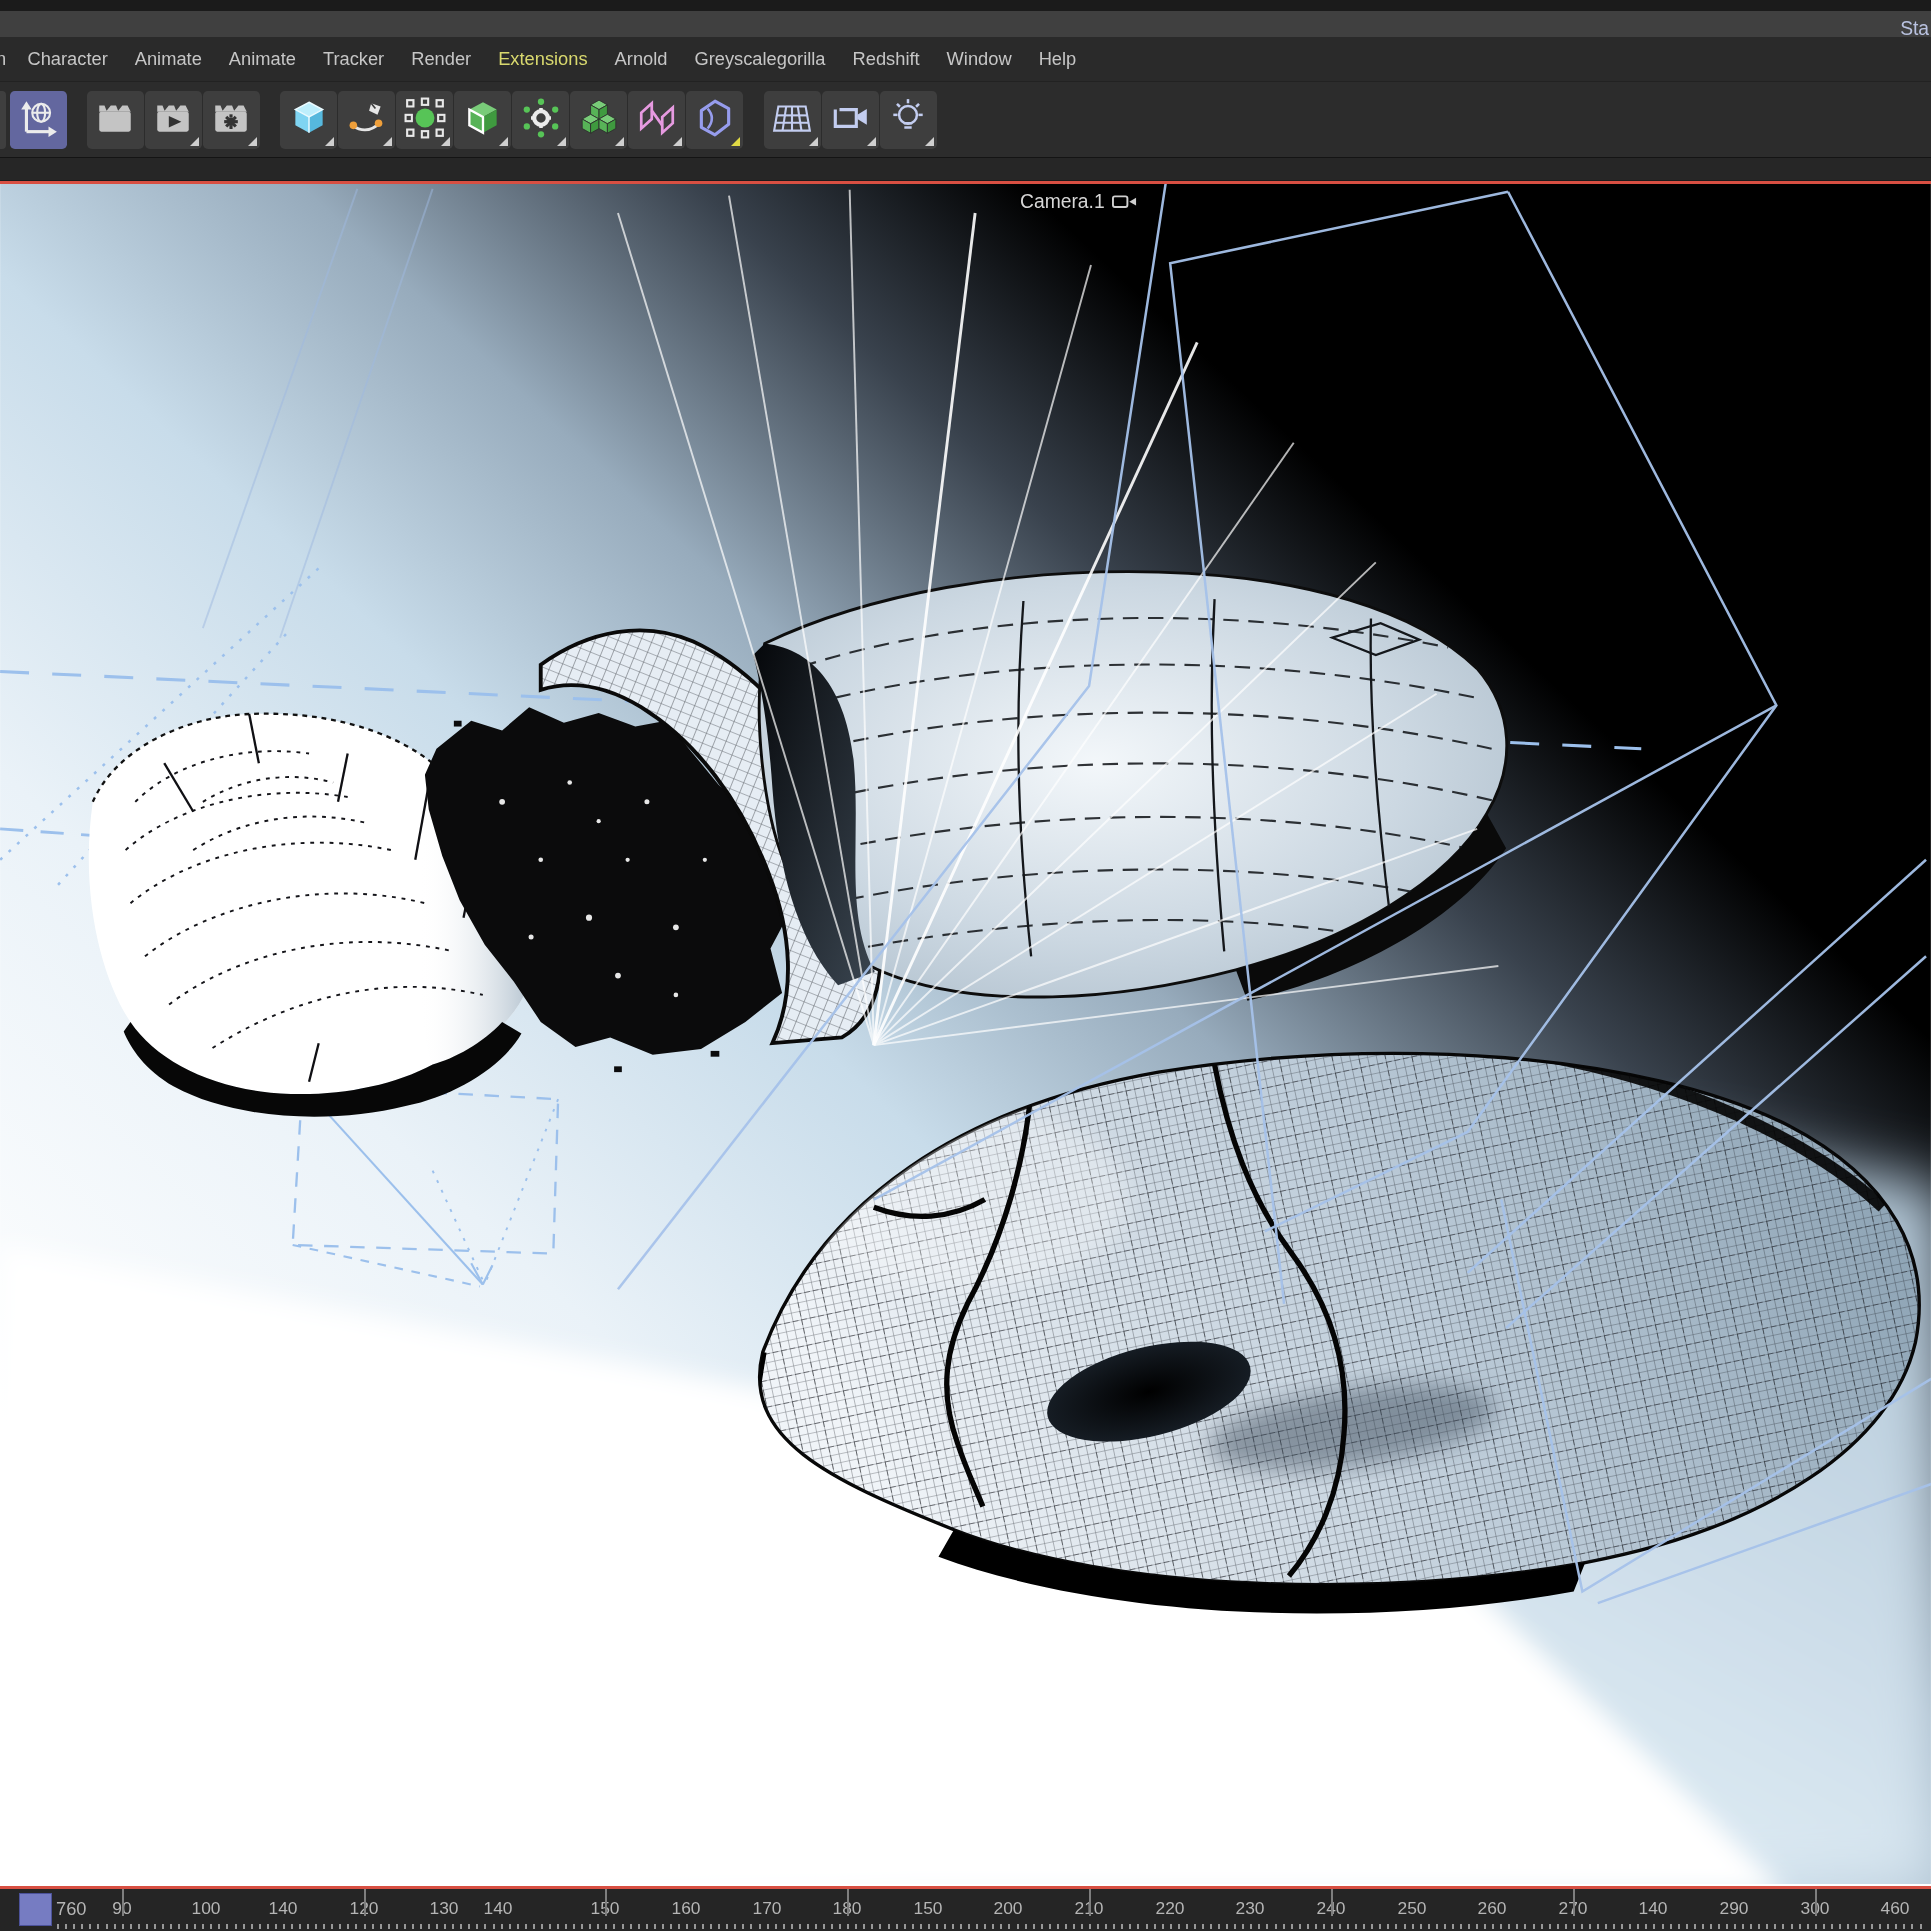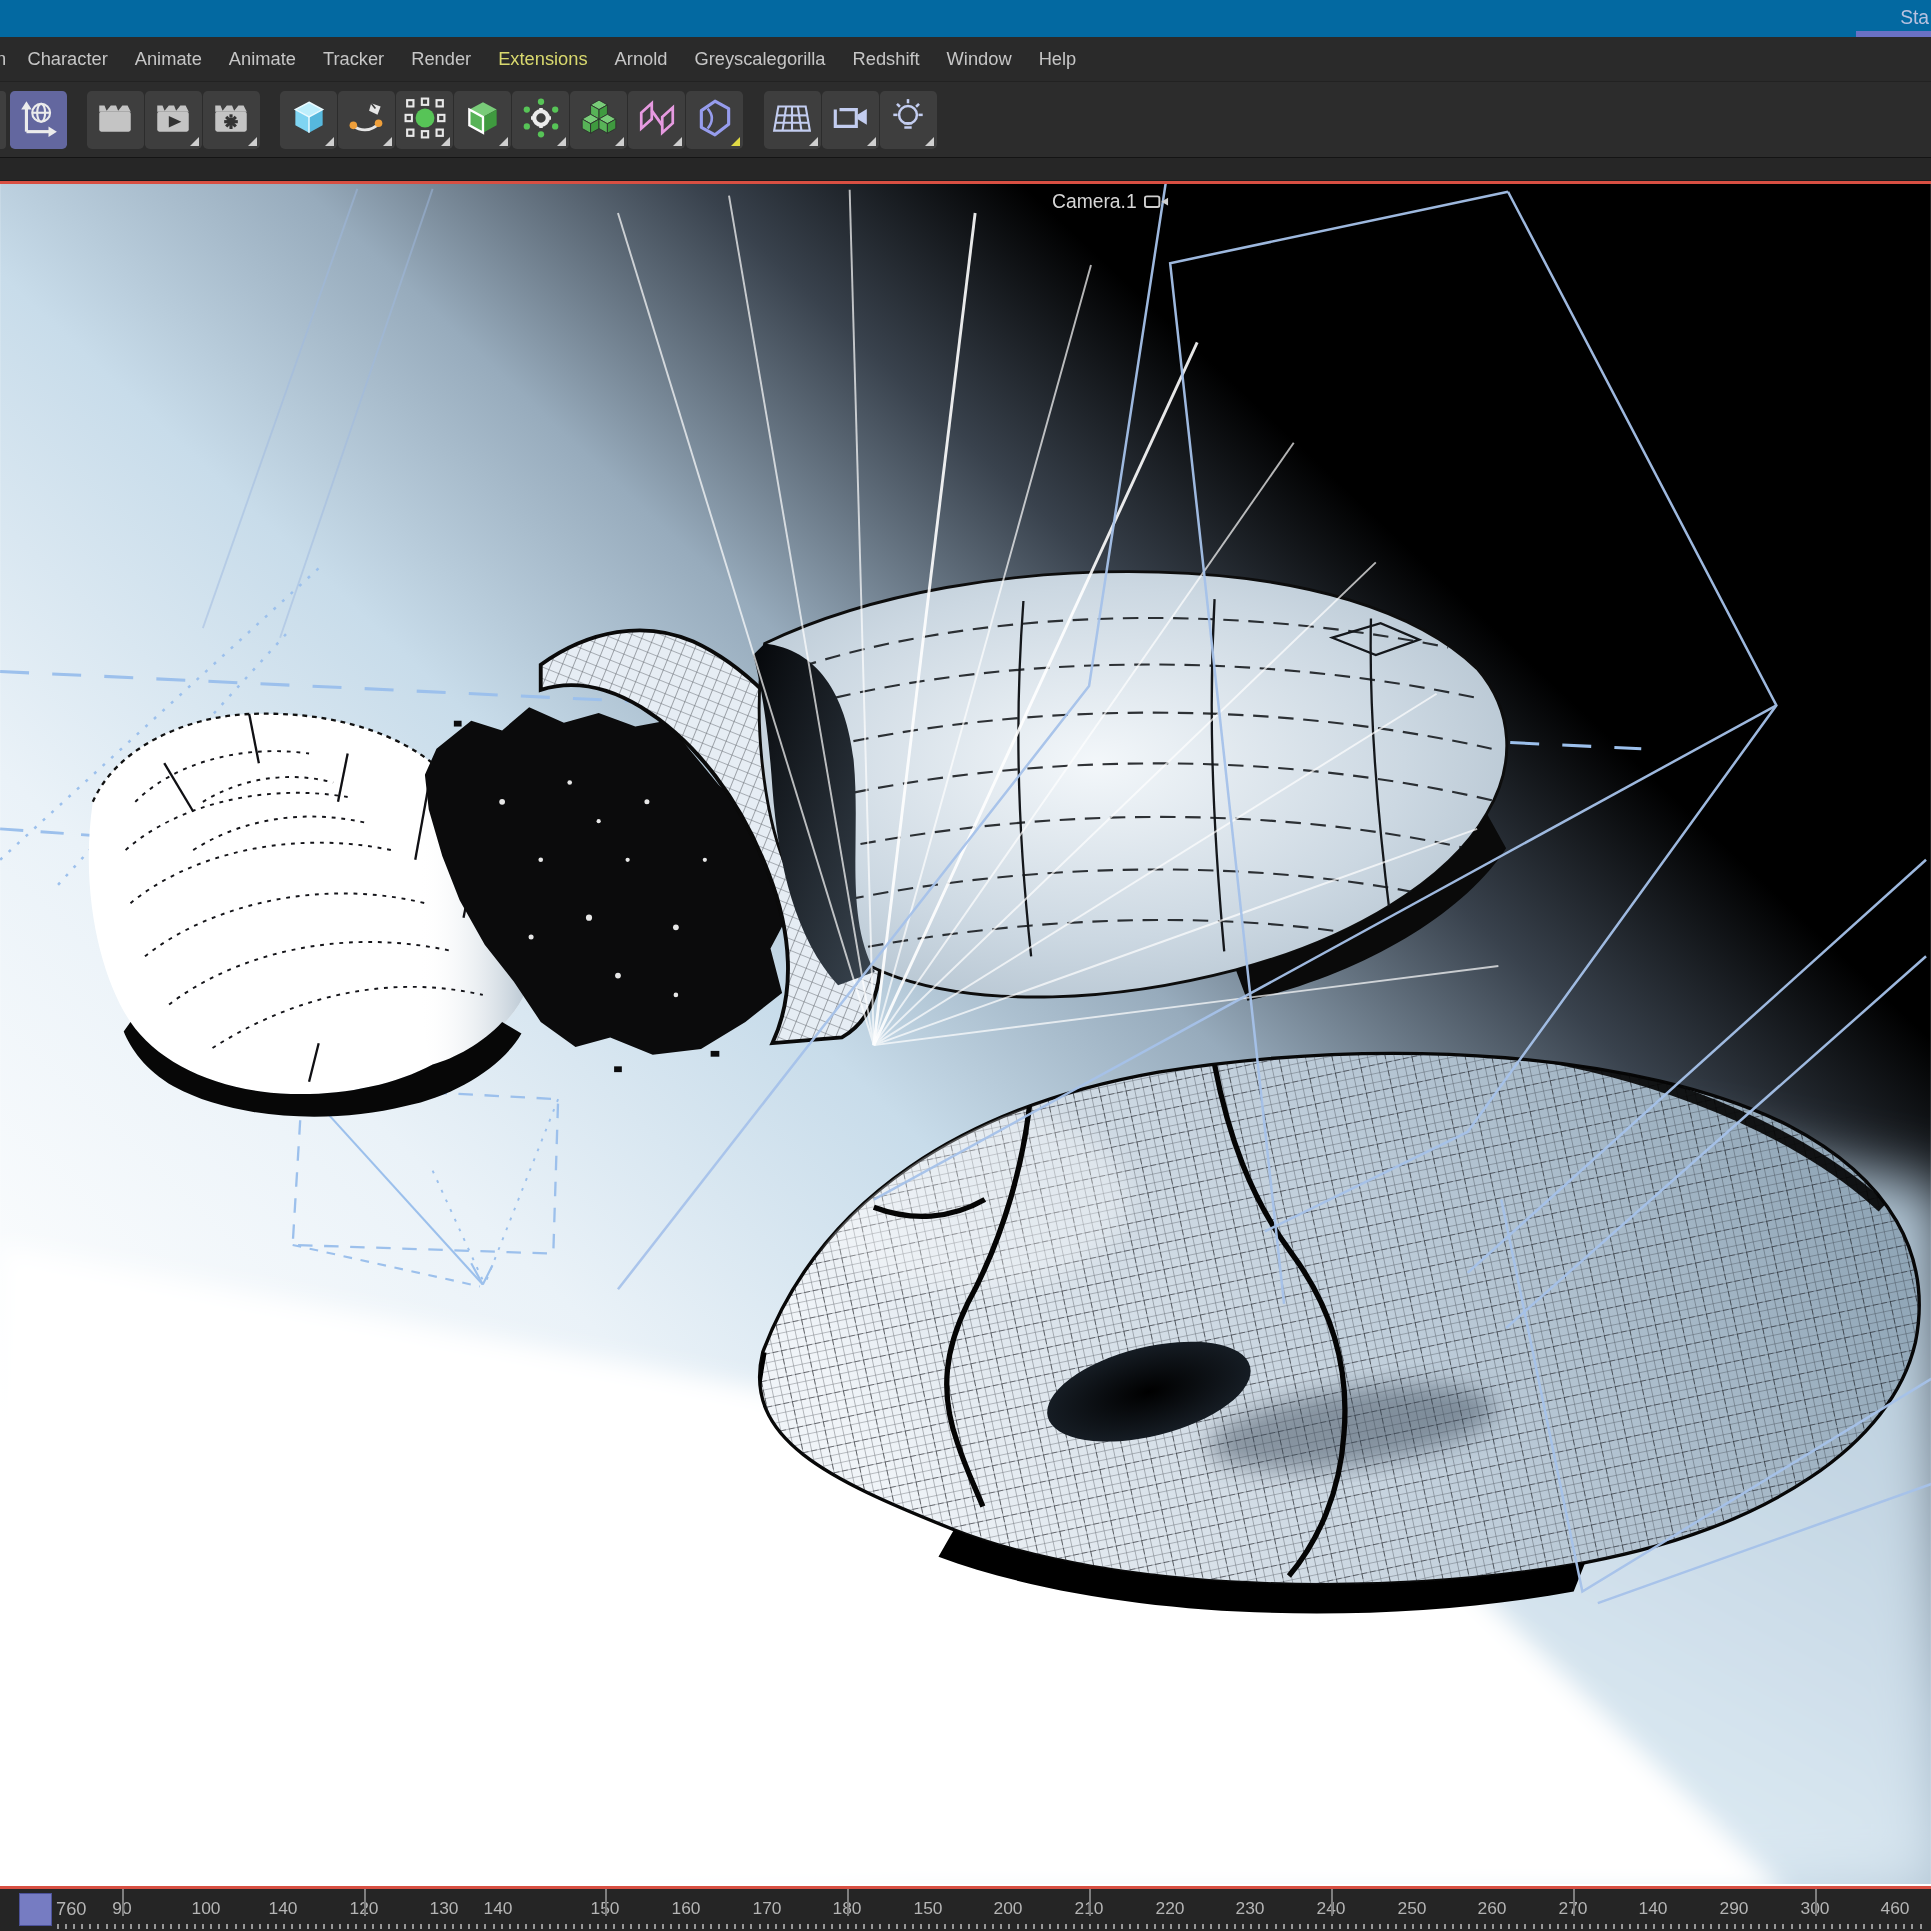--- a/index.html
+++ b/index.html
@@ -2,21 +2,21 @@
 <html><head>
 <meta charset="utf-8">
 <style>
   * { margin:0; padding:0; box-sizing:border-box; }
   html,body { background:#111; }
   #app {
     position:relative; width:1931px; height:1931px; overflow:hidden;
     font-family:"Liberation Sans", sans-serif; background:#1b1b1b;
   }
   
-  .titlebar { position:absolute; top:0; left:0; right:0; height:37px; background:#0369a1; }
+  .titlebar { position:absolute; top:11px; left:0; right:0; height:37px; background:#404040; }
   .layout-tab { position:absolute; right:0; top:0; height:37px; width:85px; }
   .layout-tab .tab-text { position:absolute; right:1.9px; top:6.8px; font-size:19.3px; color:#b9c2e0; }
   .layout-tab .tab-underline { position:absolute; right:0; bottom:0; width:75px; height:5.8px; background:#6a71c4; }
   .menubar {
     position:absolute; top:37px; left:0; right:0; height:45px; background:#2a2a2a;
     display:flex; align-items:center; color:#c6c6c6; font-size:18.3px;
     border-bottom:1px solid #222;
   }
   .menu-item { padding:0 13.5px; cursor:default; white-space:nowrap; }
   .menu-item.clipped { padding:0 7.7px 0 0; margin-left:-3.9px; }
@@ -36,21 +36,21 @@
     border-left:9.7px solid transparent; border-bottom:9.7px solid #cfcfcf; }
   .tb-btn .corner.yellow { border-bottom-color:#e0da45; }
   .gapstrip { position:absolute; top:157px; left:0; right:0; height:23px; background:#262626; border-top:1.9px solid #141414; }
   
   .viewport {
     position:absolute; top:181px; left:0; right:0; height:1708px;
     border-top:3.9px solid #d84f42; border-bottom:3.9px solid #d84f42; background:#fff;
   }
   .viewport svg.scene { display:block; }
   .camera-label {
-    position:absolute; left:1052px; top:6.8px; display:flex; align-items:center; gap:7.7px;
+    position:absolute; left:1020px; top:6.8px; display:flex; align-items:center; gap:7.7px;
     color:#d6d6d6; font-size:19.3px; text-shadow:0 1px 1.9px rgba(0,0,0,.8); cursor:default;
   }
   
   .ruler { position:absolute; left:0; right:0; top:1889px; height:42px; background:#252525; overflow:hidden; }
   .ruler .frame-label { position:absolute; top:8.7px; transform:translateX(-50%); font-size:17.4px; color:#b5b5b5; }
   .ruler .tick-major { position:absolute; top:0; width:1.9px; height:27px; background:#7e7e7e; }
   .ruler .tick-dot { position:absolute; bottom:1.9px; width:1.9px; height:4.8px; background:#979797; }
   .ruler .playhead { position:absolute; left:19.3px; top:3.9px; width:33px; height:33px; background:#767cc2; border:1px solid #4c529a; }
   .ruler .playhead-label { position:absolute; left:56px; top:8.7px; font-size:18.3px; color:#b5b5b5; }
 </style>

